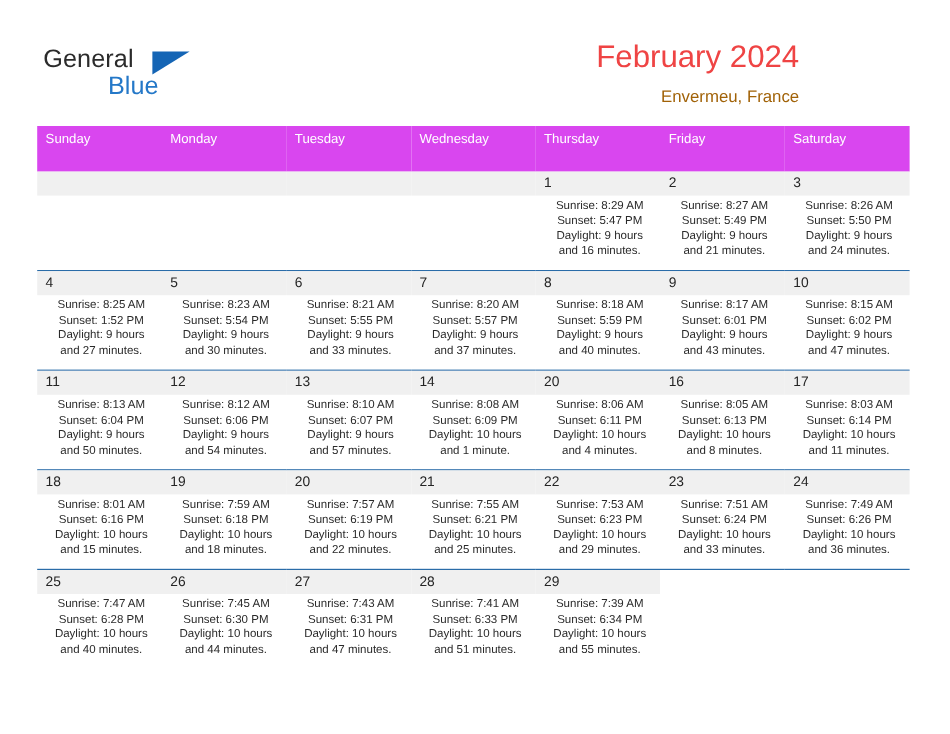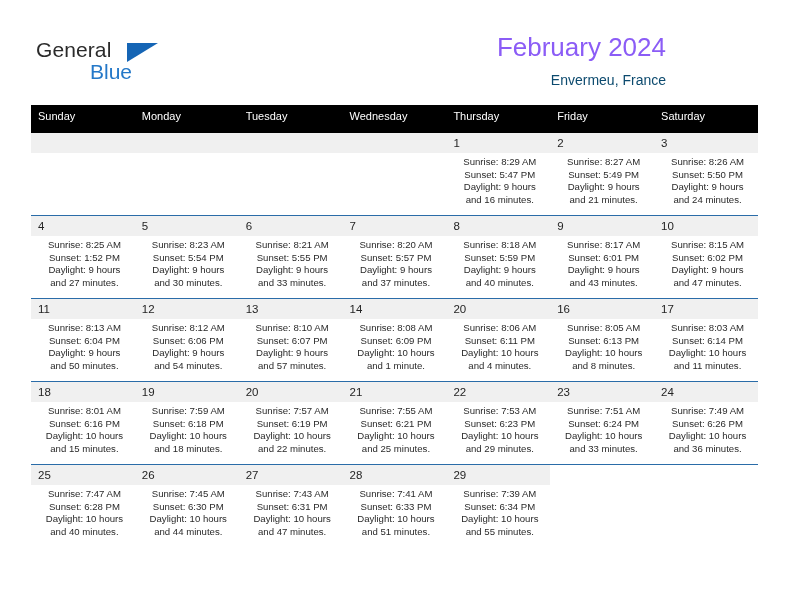--- a/index.html
+++ b/index.html
@@ -64,48 +64,48 @@
 
   .title-block {
     position: absolute;
     right: 34px;
     top: 30px;
     text-align: right;
   }
   .cal-title {
     font-size: 26px;
     font-weight: normal;
-    color: #8b5cf6;
+    color: #ef4444;
     line-height: 34px;
     white-space: nowrap;
   }
   .cal-subtitle {
     font-size: 14px;
-    color: #0c4a6e;
+    color: #a16207;
     line-height: 20px;
     margin-top: 6px;
     white-space: nowrap;
   }
 
   
   .cal {
     position: absolute;
     left: 31px;
     top: 105px;
     width: 727px;
     border-collapse: collapse;
     table-layout: fixed;
   }
   .cal th {
-    background: #000000;
+    background: #d946ef;
     color: #ffffff;
     font-size: 11px;
     font-weight: normal;
     text-align: left;
-    padding: 5px 0 11px 7px;
+    padding: 5px 0 21px 7px;
     height: 10px;
     line-height: 12px;
   }
   .cal td {
     width: 103.85px;
     vertical-align: top;
     padding: 0;
   }
 
   .week-row > td {

